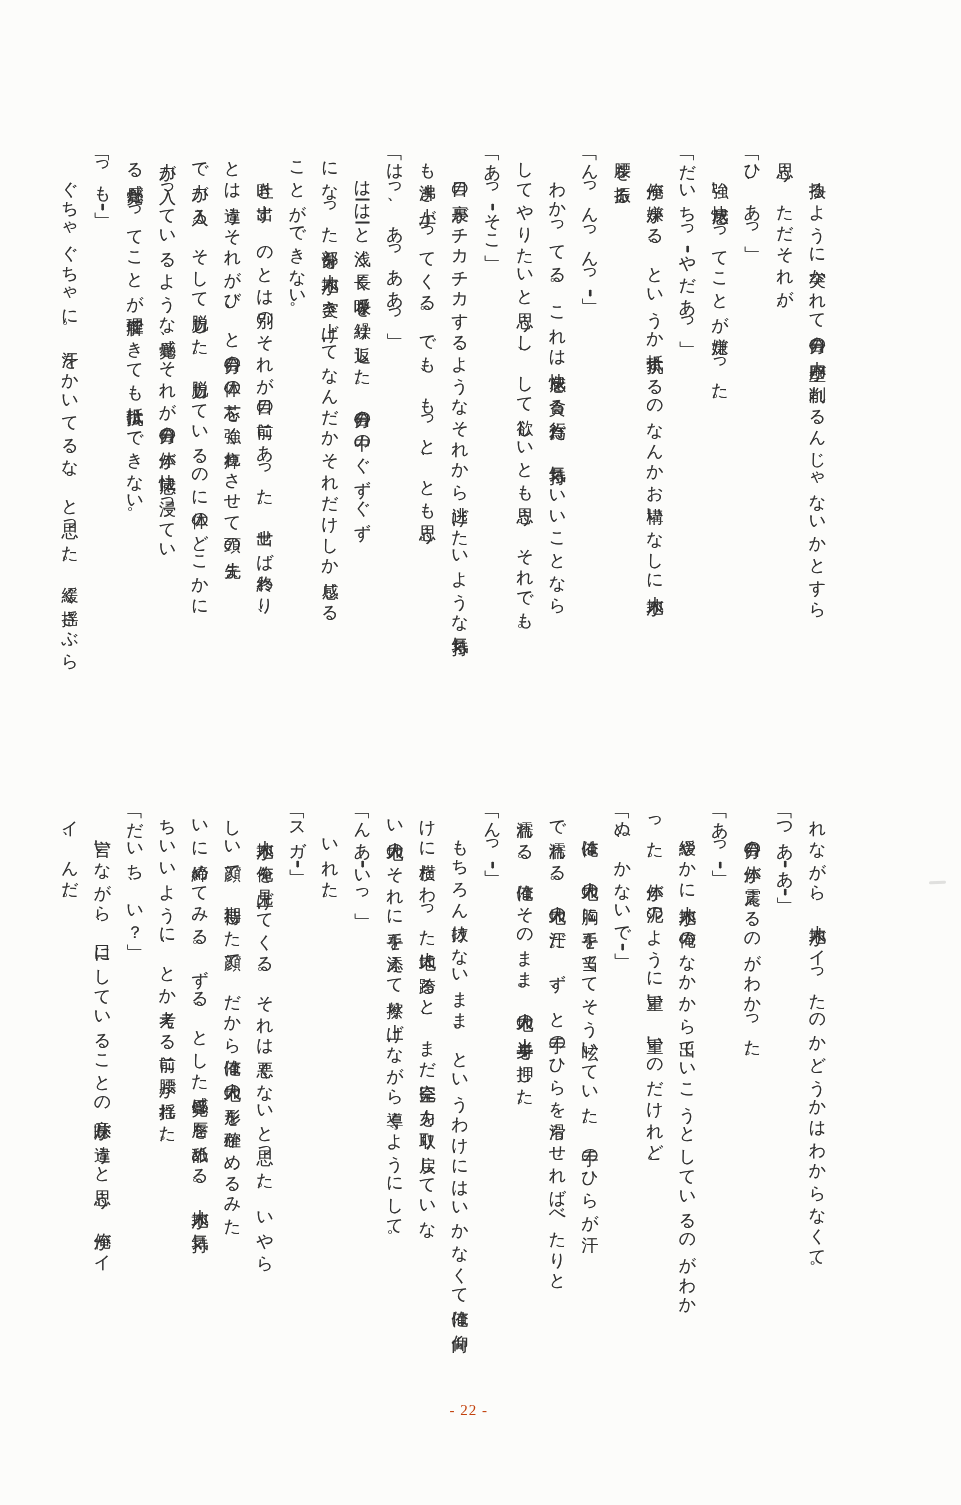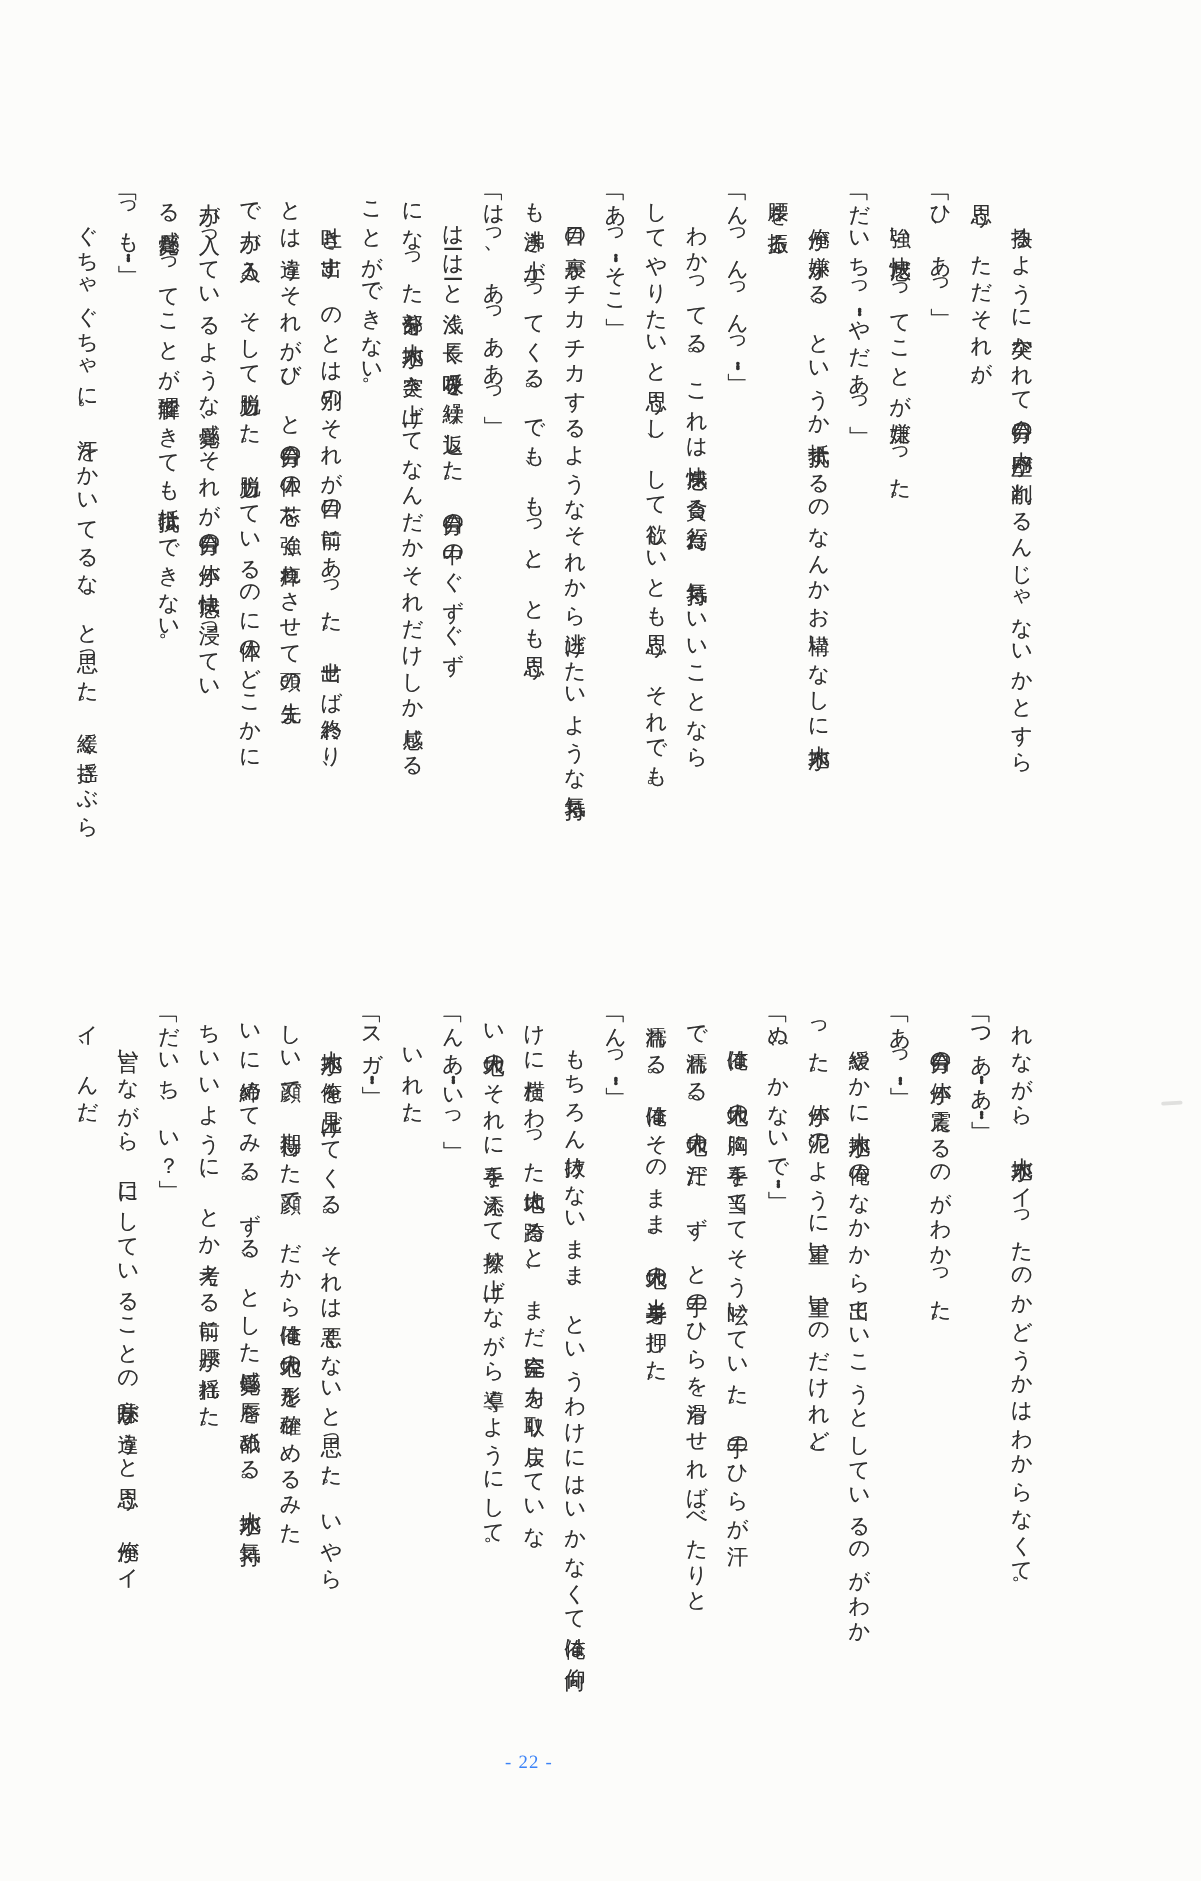--- a/index.html
+++ b/index.html
@@ -31,23 +31,23 @@
   .line {
     line-height: 32.5px;
     white-space: nowrap;
     text-shadow: 0 0 0.5px rgba(40,40,40,0.45);
   }
   .page-number {
     position: absolute;
     top: 1402px;
     left: 404px;
     width: 84px;
-    text-align: left;
+    text-align: right;
     font-size: 15px;
-    color: #3b82f6;
+    color: #c2410c;
     letter-spacing: 1px;
   }
   .speck {
     position: absolute;
     top: 881px;
     left: 929px;
     width: 17px;
     height: 3px;
     background: #c9c9c7;
     opacity: 0.55;

